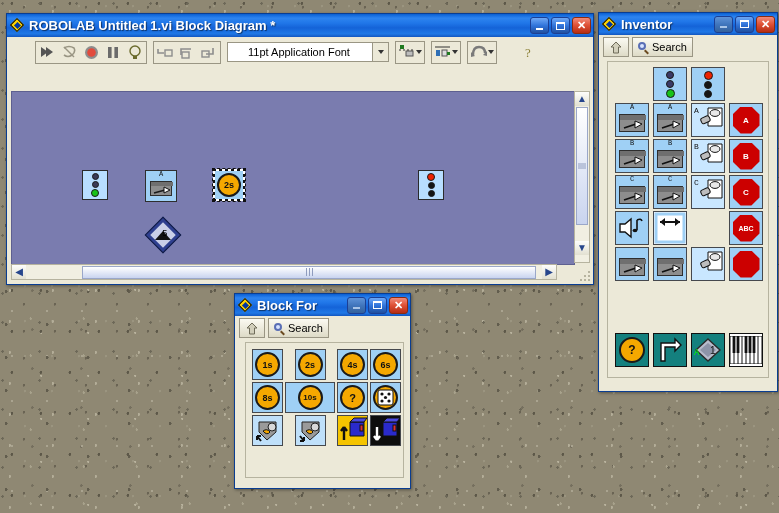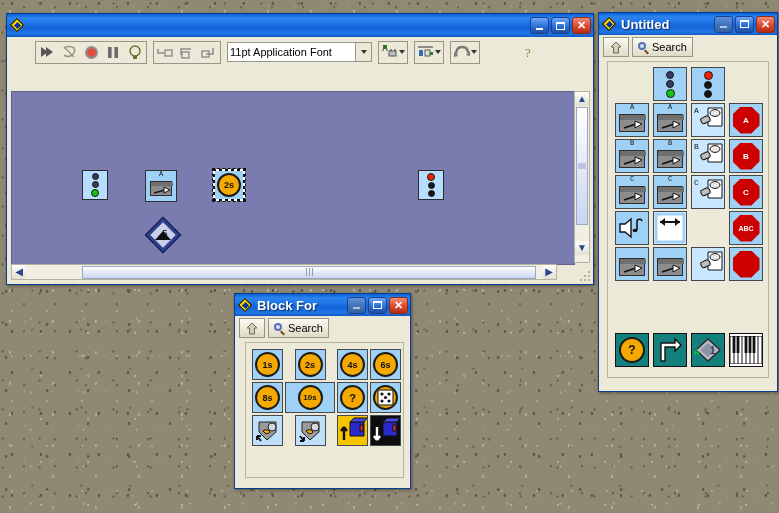--- a/index.html
+++ b/index.html
@@ -59,22 +59,22 @@
   }
   .logo b{position:absolute;left:5px;top:5px;width:5px;height:5px;background:#0036a0;transform:rotate(45deg);}
   .menubar{height:21px;background:#ece9d8;display:flex;align-items:center;padding-left:9px;border-bottom:1px solid #d6d2bd;}
   .menubar span{font-size:12px;color:#000;margin-right:15px;font-family:"Liberation Sans",sans-serif;}
   .menubar span u{text-decoration:underline;}
   .toolbar{height:30px;background:#ece9d8;display:flex;align-items:center;padding-left:28px;position:relative;}
   .tgrp{display:flex;align-items:center;border:1px solid #9a9684;background:#ece9d8;height:23px;box-sizing:border-box;}
   .tbi{width:22px;height:21px;display:flex;align-items:center;justify-content:center;position:relative;}
   .tsep{width:6px;}
   .fontbox{
-    width:145px;height:20px;border:1px solid #9a9684;background:#fff;
-    display:flex;align-items:center;font-size:11px;padding-left:2px;box-sizing:border-box;margin-left:6px;
+    width:162px;height:20px;border:1px solid #9a9684;background:#fff;
+    display:flex;align-items:center;font-size:11px;padding-left:20px;box-sizing:border-box;margin-left:6px;
   }
   .fontbox .dd{margin-left:auto;width:15px;height:18px;border-left:1px solid #9a9684;background:#ece9d8;display:flex;align-items:center;justify-content:center;}
   .caret{width:0;height:0;border-left:3px solid transparent;border-right:3px solid transparent;border-top:4px solid #333;}
   .ddbtn{display:flex;align-items:center;border:1px solid #9a9684;height:23px;box-sizing:border-box;padding:0 2px;margin-left:6px;background:#ece9d8;}
   .inventor{
     position:absolute;right:4px;top:1px;width:40px;height:40px;background:#fff;border:1px solid #000;
     display:flex;align-items:center;justify-content:center;font-size:9px;font-family:"Liberation Mono",monospace;
   }
   #canvas{
     position:absolute;left:4px;top:77px;width:562px;height:172px;background:#7a7caf;
@@ -133,20 +133,21 @@
 <body>
 
 <div id="desktop"></div>
 
 <div class="win" id="bd">
   <div class="tbar">
     <span class="logo">
         <i></i>
         <b></b>
       </span>
+    <span class="tname">ROBOLAB Untitled 1.vi Block Diagram *</span>
     <span class="tbtns">
       <span class="tbtn b">
           <span class="glyph-min"></span>
         </span>
       <span class="tbtn b">
           <span class="glyph-max"></span>
         </span>
       <span class="tbtn x">✕</span>
     </span>
   </div>
@@ -467,21 +468,21 @@
     </div>
   </div>
 </div>
 
 <div class="win pal" style="left:598px;top:12px;width:180px;height:380px;">
   <div class="tbar">
     <span class="logo">
         <i></i>
         <b></b>
       </span>
-    <span class="tname">Untitled</span>
+    <span class="tname">Inventor</span>
     <span class="tbtns">
       <span class="tbtn dim">
           <span class="glyph-min"></span>
         </span>
       <span class="tbtn b">
           <span class="glyph-max"></span>
         </span>
       <span class="tbtn x">✕</span>
     </span>
   </div>

